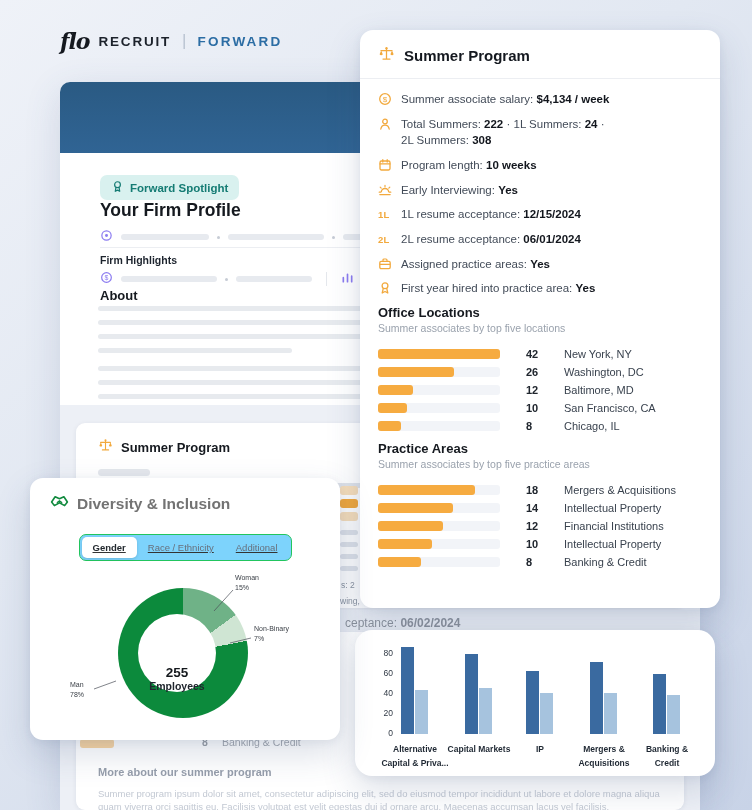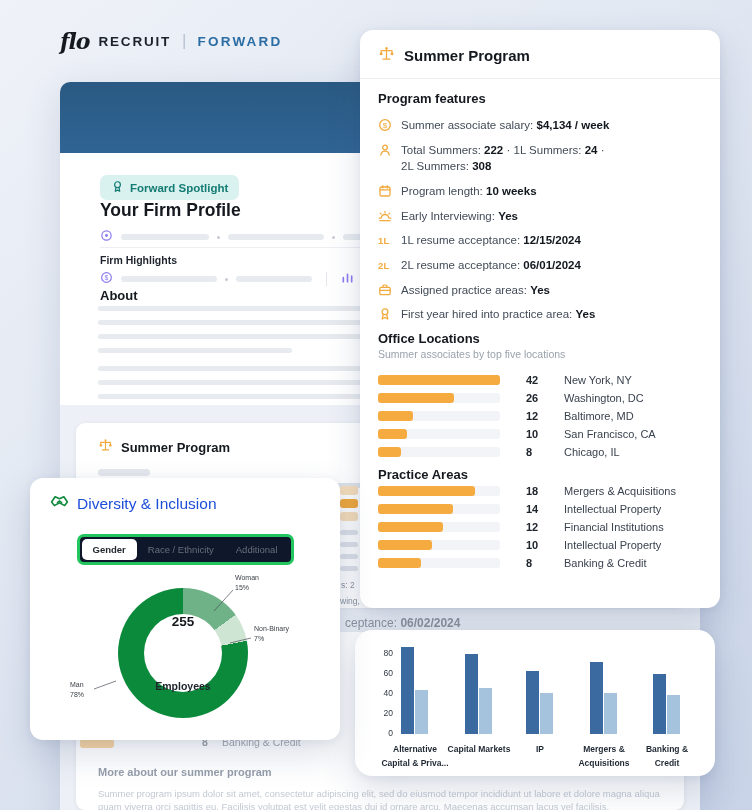--- a/index.html
+++ b/index.html
@@ -73,28 +73,28 @@
   .bar-row{display:flex;align-items:center;height:18px;}
   .track{width:122px;height:10px;border-radius:3px;background:#f2f4f8;position:relative;flex:0 0 122px;}
   .fill{position:absolute;left:0;top:0;height:10px;border-radius:3px;background:#f6ab40;}
   .bval{width:24px;margin-left:26px;font-size:11px;font-weight:700;color:#20262e;}
   .blab{margin-left:14px;font-size:11px;color:#39424e;}
   .mt{margin-top:6px;}
 
   
   .div-card{left:30px;top:478px;width:310px;height:262px;border-radius:13px;z-index:30;overflow:hidden;}
   .dc-hd{display:flex;align-items:center;gap:8px;padding:16px 0 0 20px;}
-  .dc-title{font-size:15.5px;font-weight:400;color:#1d4ed8;}
+  .dc-title{font-size:15.5px;font-weight:700;color:#737373;}
   .tabs-wrap{position:absolute;left:0;top:56px;width:310px;text-align:center;}
-  .tabs{display:inline-flex;background:#0f172a;border:3px solid #22c55e;border-radius:7px;padding:2px;}
+  .tabs{display:inline-flex;background:#7dd3fc;border:1px solid #22c55e;border-radius:7px;padding:2px;text-decoration:underline;}
   .tab{font-size:9.5px;color:#676f7b;padding:5px 11px;border-radius:5px;cursor:pointer;}
   .tab.active{background:#fff;font-weight:700;color:#23292f;box-shadow:0 1px 3px rgba(20,30,50,.16);}
   .donut{position:absolute;left:88px;top:110px;width:130px;height:130px;border-radius:50%;}
-  .donut-hole{position:absolute;left:114px;top:136px;width:78px;height:78px;border-radius:50%;background:#fff;
-    display:flex;flex-direction:column;align-items:center;justify-content:space-between;}
+  .donut-hole{position:absolute;left:108px;top:136px;width:78px;height:78px;border-radius:50%;background:#fff;
+    display:flex;flex-direction:column;align-items:center;justify-content:flex-end;}
   .d-val{font-size:13.5px;font-weight:800;color:#14181c;}
   .d-lab{font-size:10.5px;font-weight:600;color:#20262e;}
   .dlabel{position:absolute;font-size:7px;color:#3c4148;line-height:1.4;}
   .leaders{position:absolute;left:0;top:0;pointer-events:none;}
 
   
   .chart-card{left:355px;top:630px;width:360px;height:146px;border-radius:17px;z-index:25;}
   .tick{position:absolute;left:14px;width:24px;text-align:right;font-size:8.5px;color:#2f3844;}
   .bgroup{position:absolute;bottom:42px;display:flex;align-items:flex-end;gap:1px;}
   .bar{width:13px;}
@@ -223,21 +223,20 @@
       <span>
         <svg width="17" height="15" viewBox="0 0 16 14">
             <path d="M8 2.2v9.6M4.7 12.2h6.6M2.8 4.2h10.4" fill="none" stroke="#f2a93d" stroke-width="1.2" stroke-linecap="round"></path>
             <circle cx="8" cy="2" r="1.1" fill="#f2a93d"></circle>
             <path d="M2.9 4.4L1.5 7.8a1.7 1.7 0 003 0L3.1 4.4zM13.1 4.4l-1.4 3.4a1.7 1.7 0 003 0l-1.4-3.4z" fill="#f2a93d"></path>
           </svg>
       </span>
       <span class="sc-title">Summer Program</span>
     </div>
     <div class="sc-body">
-      <h3 class="sec-h">Program features</h3>
       <div>
           <div class="f-row">
             <span class="f-icon">
               <svg width="14" height="14" viewBox="0 0 14 14">
                 <circle cx="7" cy="7" r="5.3" fill="none" stroke="currentColor" stroke-width="1.3"></circle>
                 <text x="7" y="9.8" text-anchor="middle" font-size="8" fill="currentColor">$</text>
               </svg>
             </span>
             <span class="f-text"><span>Summer associate salary:  </span><span class="b">$4,134 / week</span></span>
           </div>
@@ -330,20 +329,21 @@
           <div class="bar-row">
             <div class="track">
               <div class="fill" style="width: 23px;"></div>
             </div>
             <span class="bval">8</span>
             <span class="blab">Chicago, IL</span>
           </div>
         </div>
 
       <h3 class="sec-h mt" style="margin-bottom:0;">Practice Areas</h3>
+      <p class="sub">Summer associates by top five practice areas</p>
       <div>
           <div class="bar-row">
             <div class="track">
               <div class="fill" style="width: 97px;"></div>
             </div>
             <span class="bval">18</span>
             <span class="blab">Mergers &amp; Acquisitions</span>
           </div>
           <div class="bar-row">
             <div class="track">

